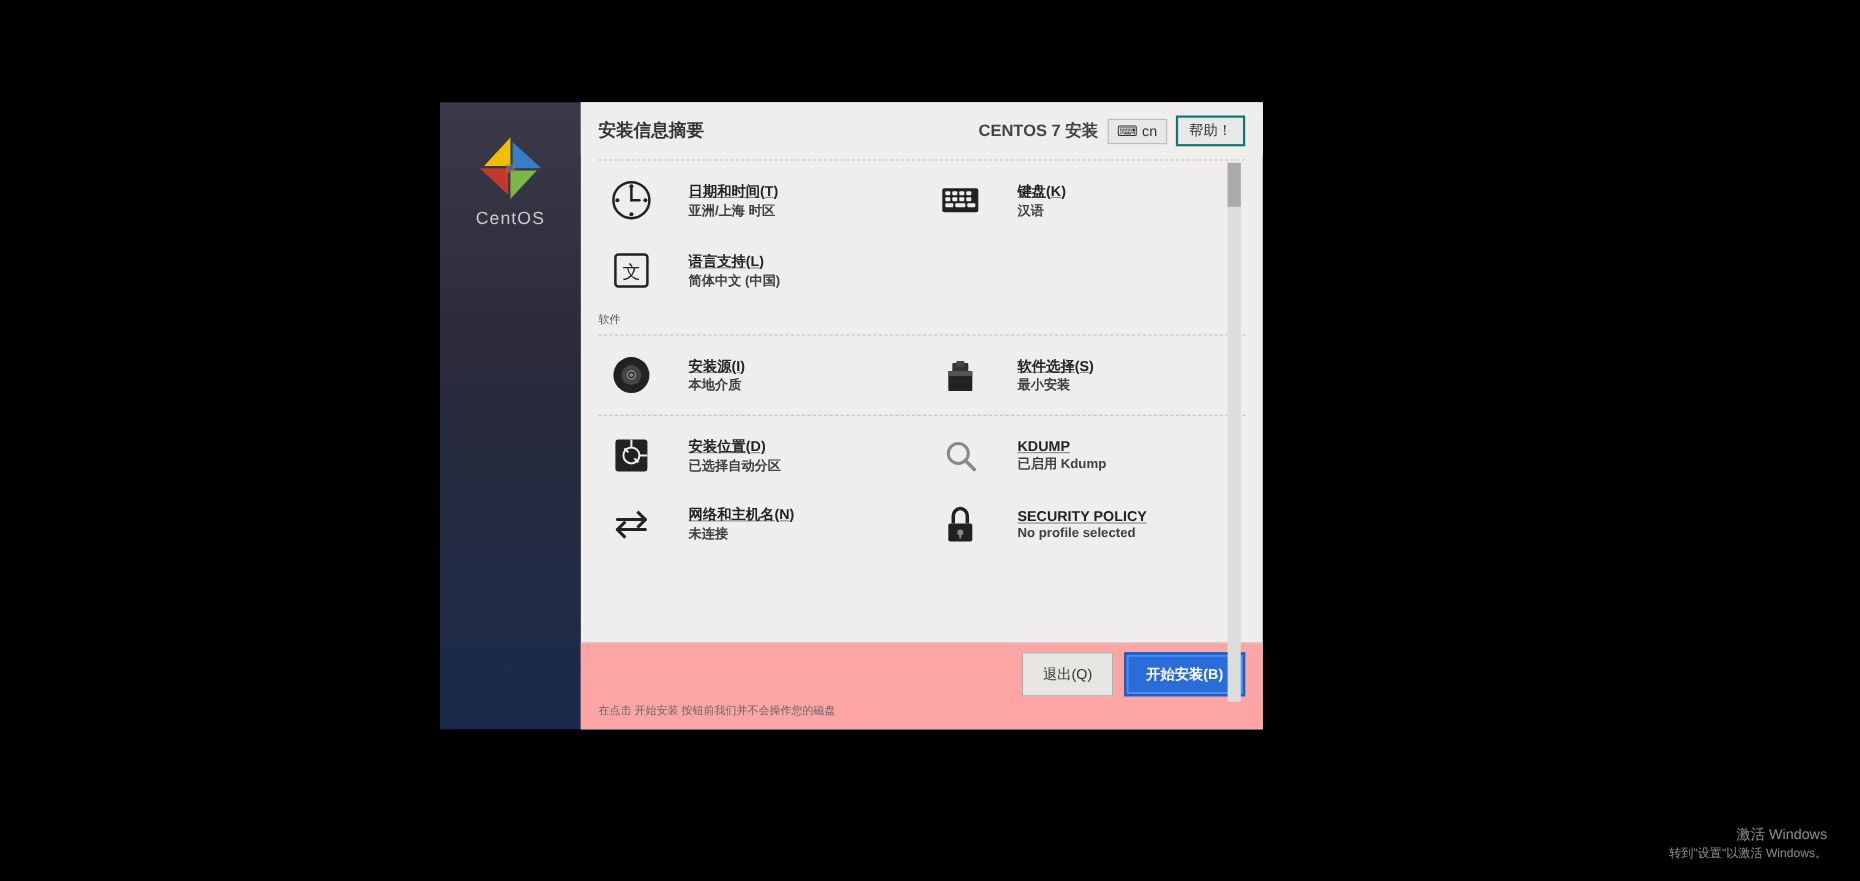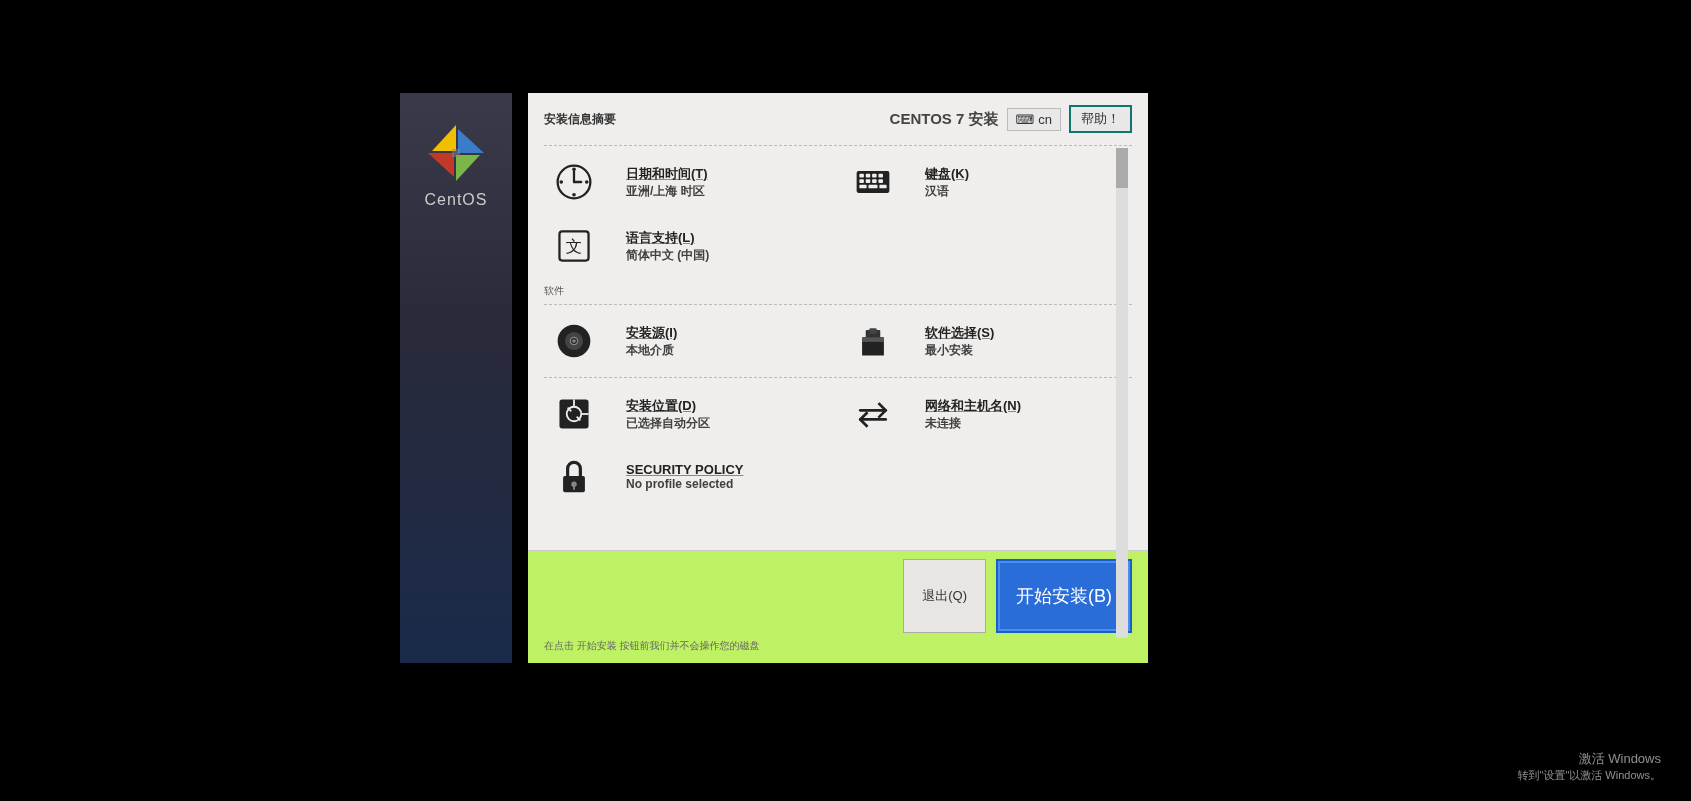--- a/index.html
+++ b/index.html
@@ -24,21 +24,21 @@
     }
     .win-activate .line2 {
       font-size: 11px;
     }
 
     
     .sidebar {
       position: absolute;
       left: 400px;
       top: 93px;
-      width: 112px;
+      width: 128px;
       height: 570px;
       background: linear-gradient(to bottom, #3a3a4a 0%, #2a2a3a 40%, #1a2a4a 100%);
       display: flex;
       flex-direction: column;
       align-items: center;
       padding-top: 30px;
     }
 
     .centos-logo {
       display: flex;
@@ -75,21 +75,21 @@
     .header {
       display: flex;
       justify-content: space-between;
       align-items: center;
       padding: 12px 16px 8px 16px;
       background: #f0eeec;
       border-bottom: none;
     }
 
     .header-title {
-      font-size: 12px;
+      font-size: 16px;
       font-weight: bold;
       color: #333;
       font-family: Liberation Mono, monospace;
     }
 
     .header-right {
       display: flex;
       align-items: center;
       gap: 8px;
     }
@@ -203,48 +203,48 @@
 
     .item-subtitle {
       font-size: 12px;
       color: #404040;
       font-weight: bold;
     }
 
     
     .footer {
       padding: 8px 16px 10px 16px;
-      background: #bef264;
+      background: #fca5a5;
       border-top: 1px solid #ccc;
     }
 
     .footer-buttons {
       display: flex;
       justify-content: flex-end;
       gap: 10px;
       margin-bottom: 6px;
     }
 
     .btn-quit {
       padding: 5px 18px;
       border: 1px solid #aaa;
       background: #e8e6e3;
       font-size: 13px;
       cursor: pointer;
       color: #333;
     }
 
     .btn-start {
-      padding: 23px 18px;
+      padding: 9px 18px;
       border: 2px solid #1a5fc8;
       background: #2a6dd9;
-      font-size: 18px;
+      font-size: 13px;
       cursor: pointer;
       color: #fff;
-      font-weight: normal;
+      font-weight: bold;
       box-shadow: inset 0 0 0 2px #4a8ff0;
     }
 
     .footer-note {
       font-size: 10px;
       color: #666;
     }
 
     
     svg {
@@ -404,20 +404,33 @@
             <path d="M15 15 L19 19" stroke="#f0eeec" stroke-width="2"></path>
             <path d="M25 25 L29 29" stroke="#f0eeec" stroke-width="2"></path>
           </svg>
         </div>
         <div class="item-text">
           <span class="item-title">安装位置(D)</span>
           <span class="item-subtitle">已选择自动分区</span>
         </div>
       </div>
 
+      <div class="item-card">
+        <div class="item-icon">
+          <svg viewBox="0 0 44 44">
+
+            <circle cx="20" cy="20" r="10" fill="none" stroke="#888" stroke-width="3"></circle>
+            <line x1="27" y1="27" x2="36" y2="36" stroke="#888" stroke-width="3.5" stroke-linecap="round"></line>
+          </svg>
+        </div>
+        <div class="item-text">
+          <span class="item-title">KDUMP</span>
+          <span class="item-subtitle">已启用 Kdump</span>
+        </div>
+      </div>
 
       <div class="item-card">
         <div class="item-icon">
           <svg viewBox="0 0 44 44">
 
             <line x1="8" y1="18" x2="36" y2="18" stroke="#222" stroke-width="3" stroke-linecap="round"></line>
             <polyline points="28,10 36,18 28,26" fill="none" stroke="#222" stroke-width="3" stroke-linejoin="round"></polyline>
             <line x1="36" y1="28" x2="8" y2="28" stroke="#222" stroke-width="3" stroke-linecap="round"></line>
             <polyline points="16,20 8,28 16,36" fill="none" stroke="#222" stroke-width="3" stroke-linejoin="round"></polyline>
           </svg>

